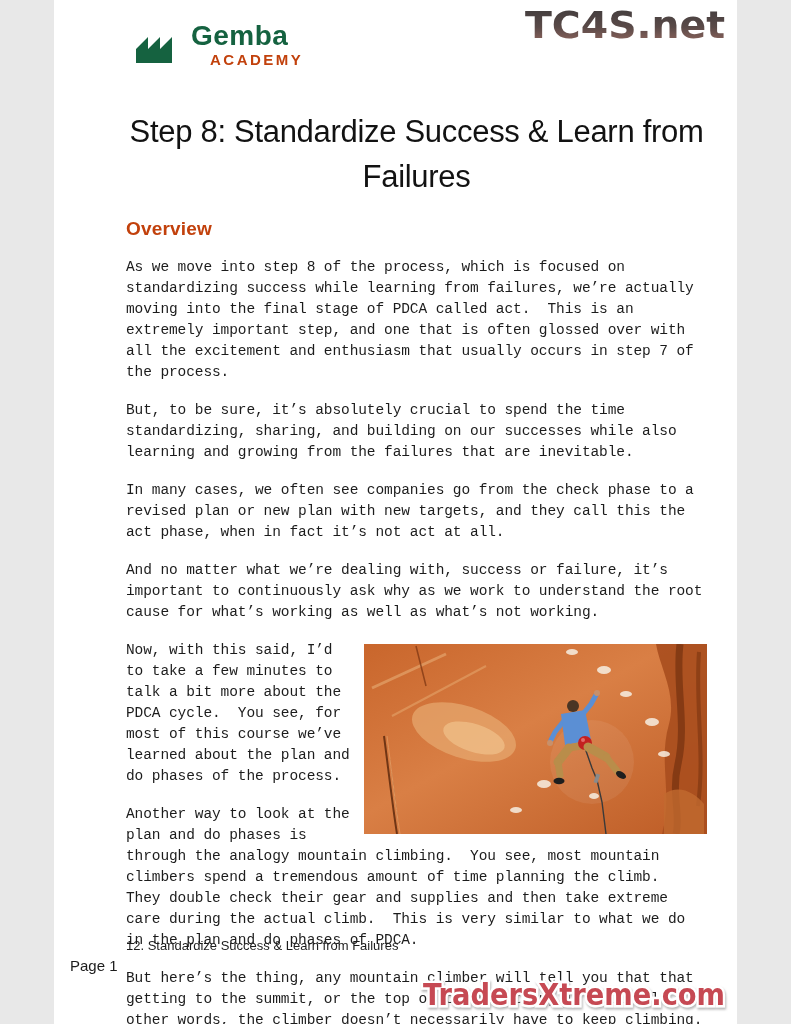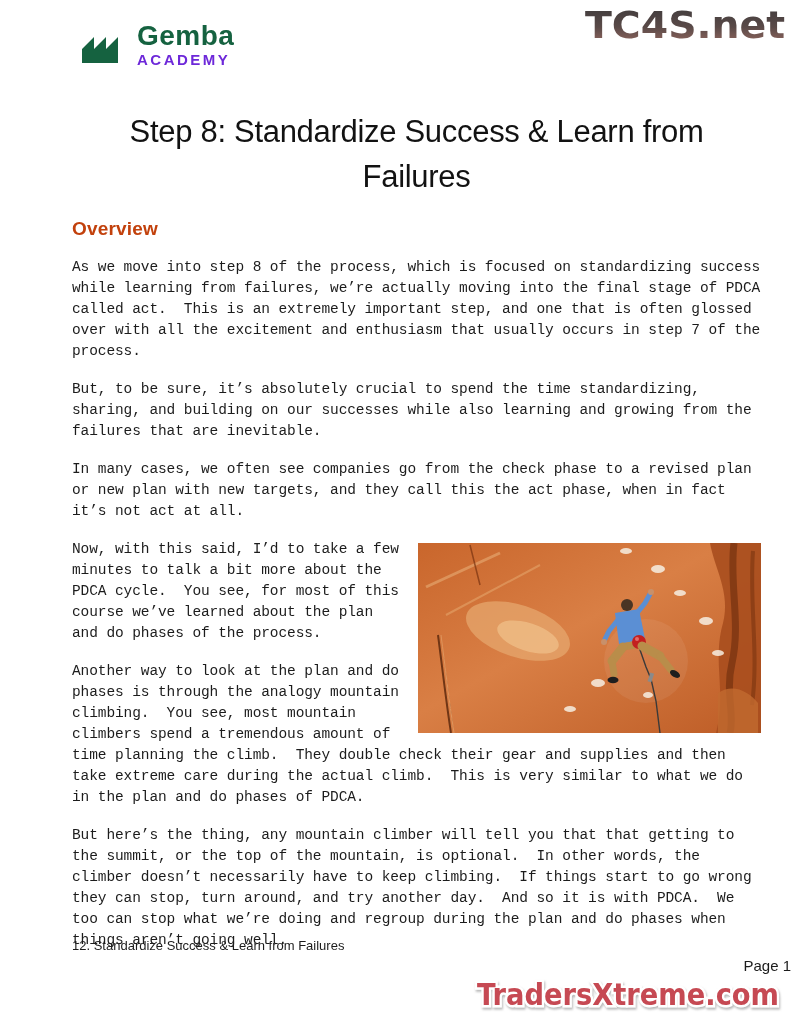--- a/index.html
+++ b/index.html
@@ -1,46 +1,46 @@
 <!DOCTYPE html>
 <html><head>
 <meta charset="utf-8">
 <style>
   html,body { margin:0; padding:0; background:#e8e8e8; }
   .page {
-    position:relative; width:791px; height:1024px; margin:0 auto;
+    position:relative; width:683px; height:1024px; margin:0 auto;
     background:#ffffff; overflow:hidden;
     font-family:"Liberation Sans", sans-serif; color:#1c1c1c;
   }
   
   .logo { position:absolute; left:80px; top:22px; display:flex; align-items:center; gap:9px; }
   .logo-text { display:flex; flex-direction:column; line-height:1; }
   .logo-name { font-size:28px; font-weight:bold; color:#156240; letter-spacing:0.5px; }
-  .logo-sub  { font-size:15px; font-weight:bold; color:#6d28d9; letter-spacing:2.5px; margin-top:2px; }
-  .wm-tc4s { position:absolute; top:2px; right:0; }
+  .logo-sub  { font-size:15px; font-weight:bold; color:#c2410c; letter-spacing:2.5px; margin-top:2px;margin-left:19px; }
+  .wm-tc4s { position:absolute; top:2px; right:6px; }
   
   .content { padding:90px 30px 0 72px;margin-top:20px; }
   .doc-title {
     max-width:620px; margin:0 auto 10px auto; text-align:center;
     font-size:31px; font-weight:400; color:#121212; line-height:1.45; letter-spacing:-0.3px;
   }
   h2.sec {
     color:#c2410c; font-size:19px; font-weight:bold; margin:18px 0 4px 0; letter-spacing:0.2px;
   }
   p.body-p {
     font-size:14.5px; line-height:21px; margin:17px 0; white-space:pre-wrap; letter-spacing:-0.1px;font-family:Liberation Mono, monospace;
   }
   .pdca-head-row { position:relative; margin-top:26px; height:34px; }
   .pdca-head-row h2.sec { position:absolute; left:0; top:4px; margin:0; }
   .wm-dlsub { position:absolute; left:182px; top:-12px; z-index:5; }
   .figure-wrap { float:right; width:343px; height:190px; margin:4px 0 6px 12px; }
   .clearfix::after { content:""; display:block; clear:both; }
   
   .footer-left   { position:absolute; left:72px; top:938px; font-size:13px; color:#1c1c1c; }
-  .footer-center { position:absolute; left:0; top:957px; width:100%; text-align:right; font-size:15px; color:#1c1c1c; }
+  .footer-center { position:absolute; left:16px; top:957px; width:100%; text-align:left; font-size:15px; color:#1c1c1c; }
   .wm-traders { position:absolute; right:4px; bottom:2px; }
 </style>
 </head>
 <body>
 
 <div class="page">
 
   <div class="logo">
     <svg width="48" height="40" viewBox="0 0 48 40">
       <path d="M2,38 L2,24 L14,12 L14,24 L26,12 L26,24 L38,12 L38,38 Z" fill="#156240"></path>
@@ -66,20 +66,21 @@
 
   <div class="content">
 
     <h1 class="doc-title">Step 8: Standardize Success &amp; Learn from Failures</h1>
 
     <h2 class="sec">Overview</h2>
 
     <p class="body-p">As we move into step 8 of the process, which is focused on standardizing success while learning from failures, we’re actually moving into the final stage of PDCA called act.  This is an extremely important step, and one that is often glossed over with all the excitement and enthusiasm that usually occurs in step 7 of the process.</p>
     <p class="body-p">But, to be sure, it’s absolutely crucial to spend the time standardizing, sharing, and building on our successes while also learning and growing from the failures that are inevitable.</p>
     <p class="body-p">In many cases, we often see companies go from the check phase to a revised plan or new plan with new targets, and they call this the act phase, when in fact it’s not act at all.</p>
+    <p class="body-p">And no matter what we’re dealing with, success or failure, it’s important to continuously ask why as we work to understand the root cause for what’s working as well as what’s not working.</p>
 
 
     <div class="clearfix">
 
       <div class="figure-wrap">
         <svg width="343" height="190" viewBox="0 0 343 190">
           <defs>
             <linearGradient id="rockg" x1="0" y1="0" x2="1" y2="1">
               <stop offset="0" stop-color="#c9662c"></stop>
               <stop offset="0.45" stop-color="#d97f45"></stop>

